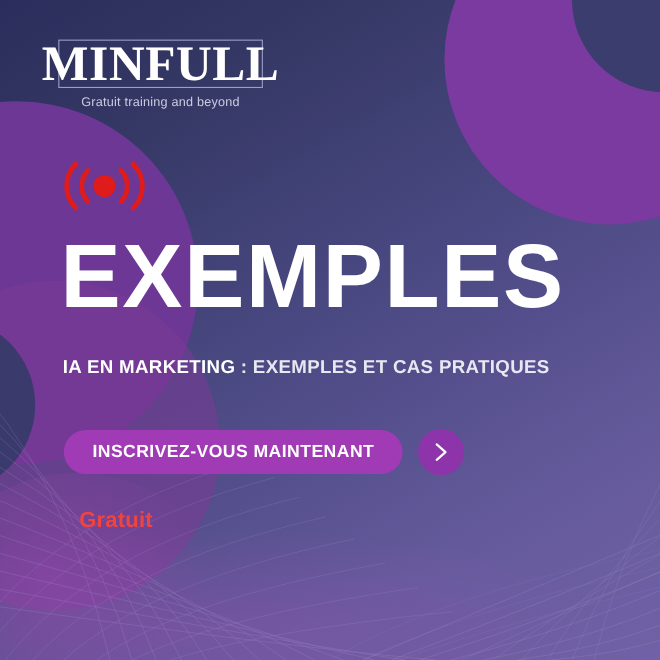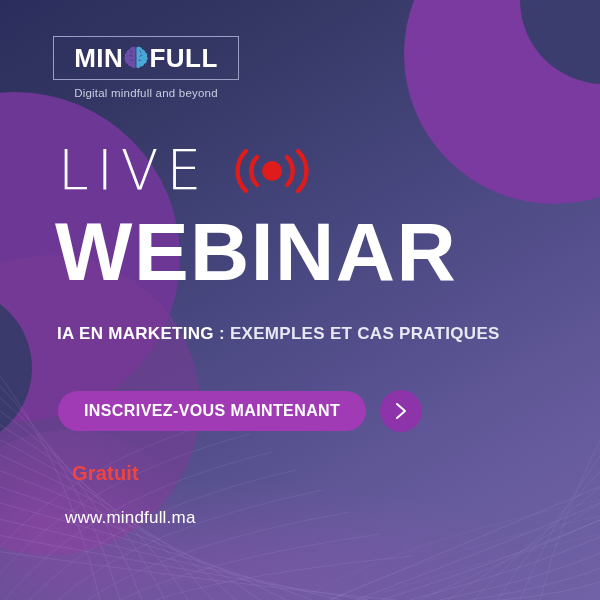--- a/index.html
+++ b/index.html
@@ -87,25 +87,25 @@
   .logo-box {
     border: 1.6px solid #9aa0c4;
     height: 42px;
     display: flex;
     align-items: center;
     justify-content: center;
     gap: 0px;
   }
   .logo-word {
     color: #ffffff;
-    font-size: 26px;
+    font-size: 45px;
     font-weight: bold;
     letter-spacing: 0.5px;
     line-height: 1;
-    font-family: Liberation Sans, sans-serif;
+    font-family: Liberation Serif, serif;
   }
   .brain-icon { width: 26px; height: 28px; display: block; }
   .logo-tagline {
     margin-top: 7px;
     text-align: center;
     color: #c9cce0;
     font-size: 11.5px;
     letter-spacing: 0.2px;
   }
 
@@ -285,47 +285,45 @@
           <path d="M6.6 11.2c1.2-0.4 2.4 0.3 2.6 1.5"></path>
           <path d="M8 16.6c0.9-0.8 2.2-0.6 2.8 0.4"></path>
           <path d="M16.4 6.4c1.3 0.3 1.8 1.6 1.2 2.6"></path>
           <path d="M19.4 11.2c-1.2-0.4-2.4 0.3-2.6 1.5"></path>
           <path d="M18 16.6c-0.9-0.8-2.2-0.6-2.8 0.4"></path>
         </g>
         <rect x="12.6" y="2.6" width="0.8" height="22" fill="#2b2e5c" opacity="0.55"></rect>
       </svg>
       <span class="logo-word">FULL</span>
     </div>
-    <div class="logo-tagline">Digital mindfull and beyond</div>
+    <div class="logo-tagline">Gratuit training and beyond</div>
   </div>
 
   <div class="live-row">
-    <span class="live-text">LIVE</span>
     <svg class="live-icon" viewBox="0 0 74 52">
       <circle cx="37" cy="26" r="10" fill="#e01b1b"></circle>
       <g stroke="#e01b1b" stroke-width="4.4" fill="none" stroke-linecap="round">
         <path d="M22 12 A 20 20 0 0 0 22 40"></path>
         <path d="M52 12 A 20 20 0 0 1 52 40"></path>
         <path d="M11 6 A 28 28 0 0 0 11 46"></path>
         <path d="M63 6 A 28 28 0 0 1 63 46"></path>
       </g>
     </svg>
   </div>
 
-  <div class="webinar">WEBINAR</div>
+  <div class="webinar">EXEMPLES</div>
 
   <div class="subtitle">
     <span class="strong">IA EN MARKETING</span><span class="light"> : EXEMPLES ET CAS PRATIQUES</span>
   </div>
 
   <div class="cta-row">
     <button class="cta-pill">INSCRIVEZ-VOUS MAINTENANT</button>
     <button class="cta-circle">
       <svg class="chev" viewBox="0 0 16 20">
         <path d="M4 3 L 12 10 L 4 17" stroke="#ffffff" stroke-width="2" fill="none" stroke-linecap="round" stroke-linejoin="round"></path>
       </svg>
     </button>
   </div>
 
   <div class="gratuit">Gratuit</div>
-  <div class="url">www.mindfull.ma</div>
 
 </div>
 
 </body></html>

